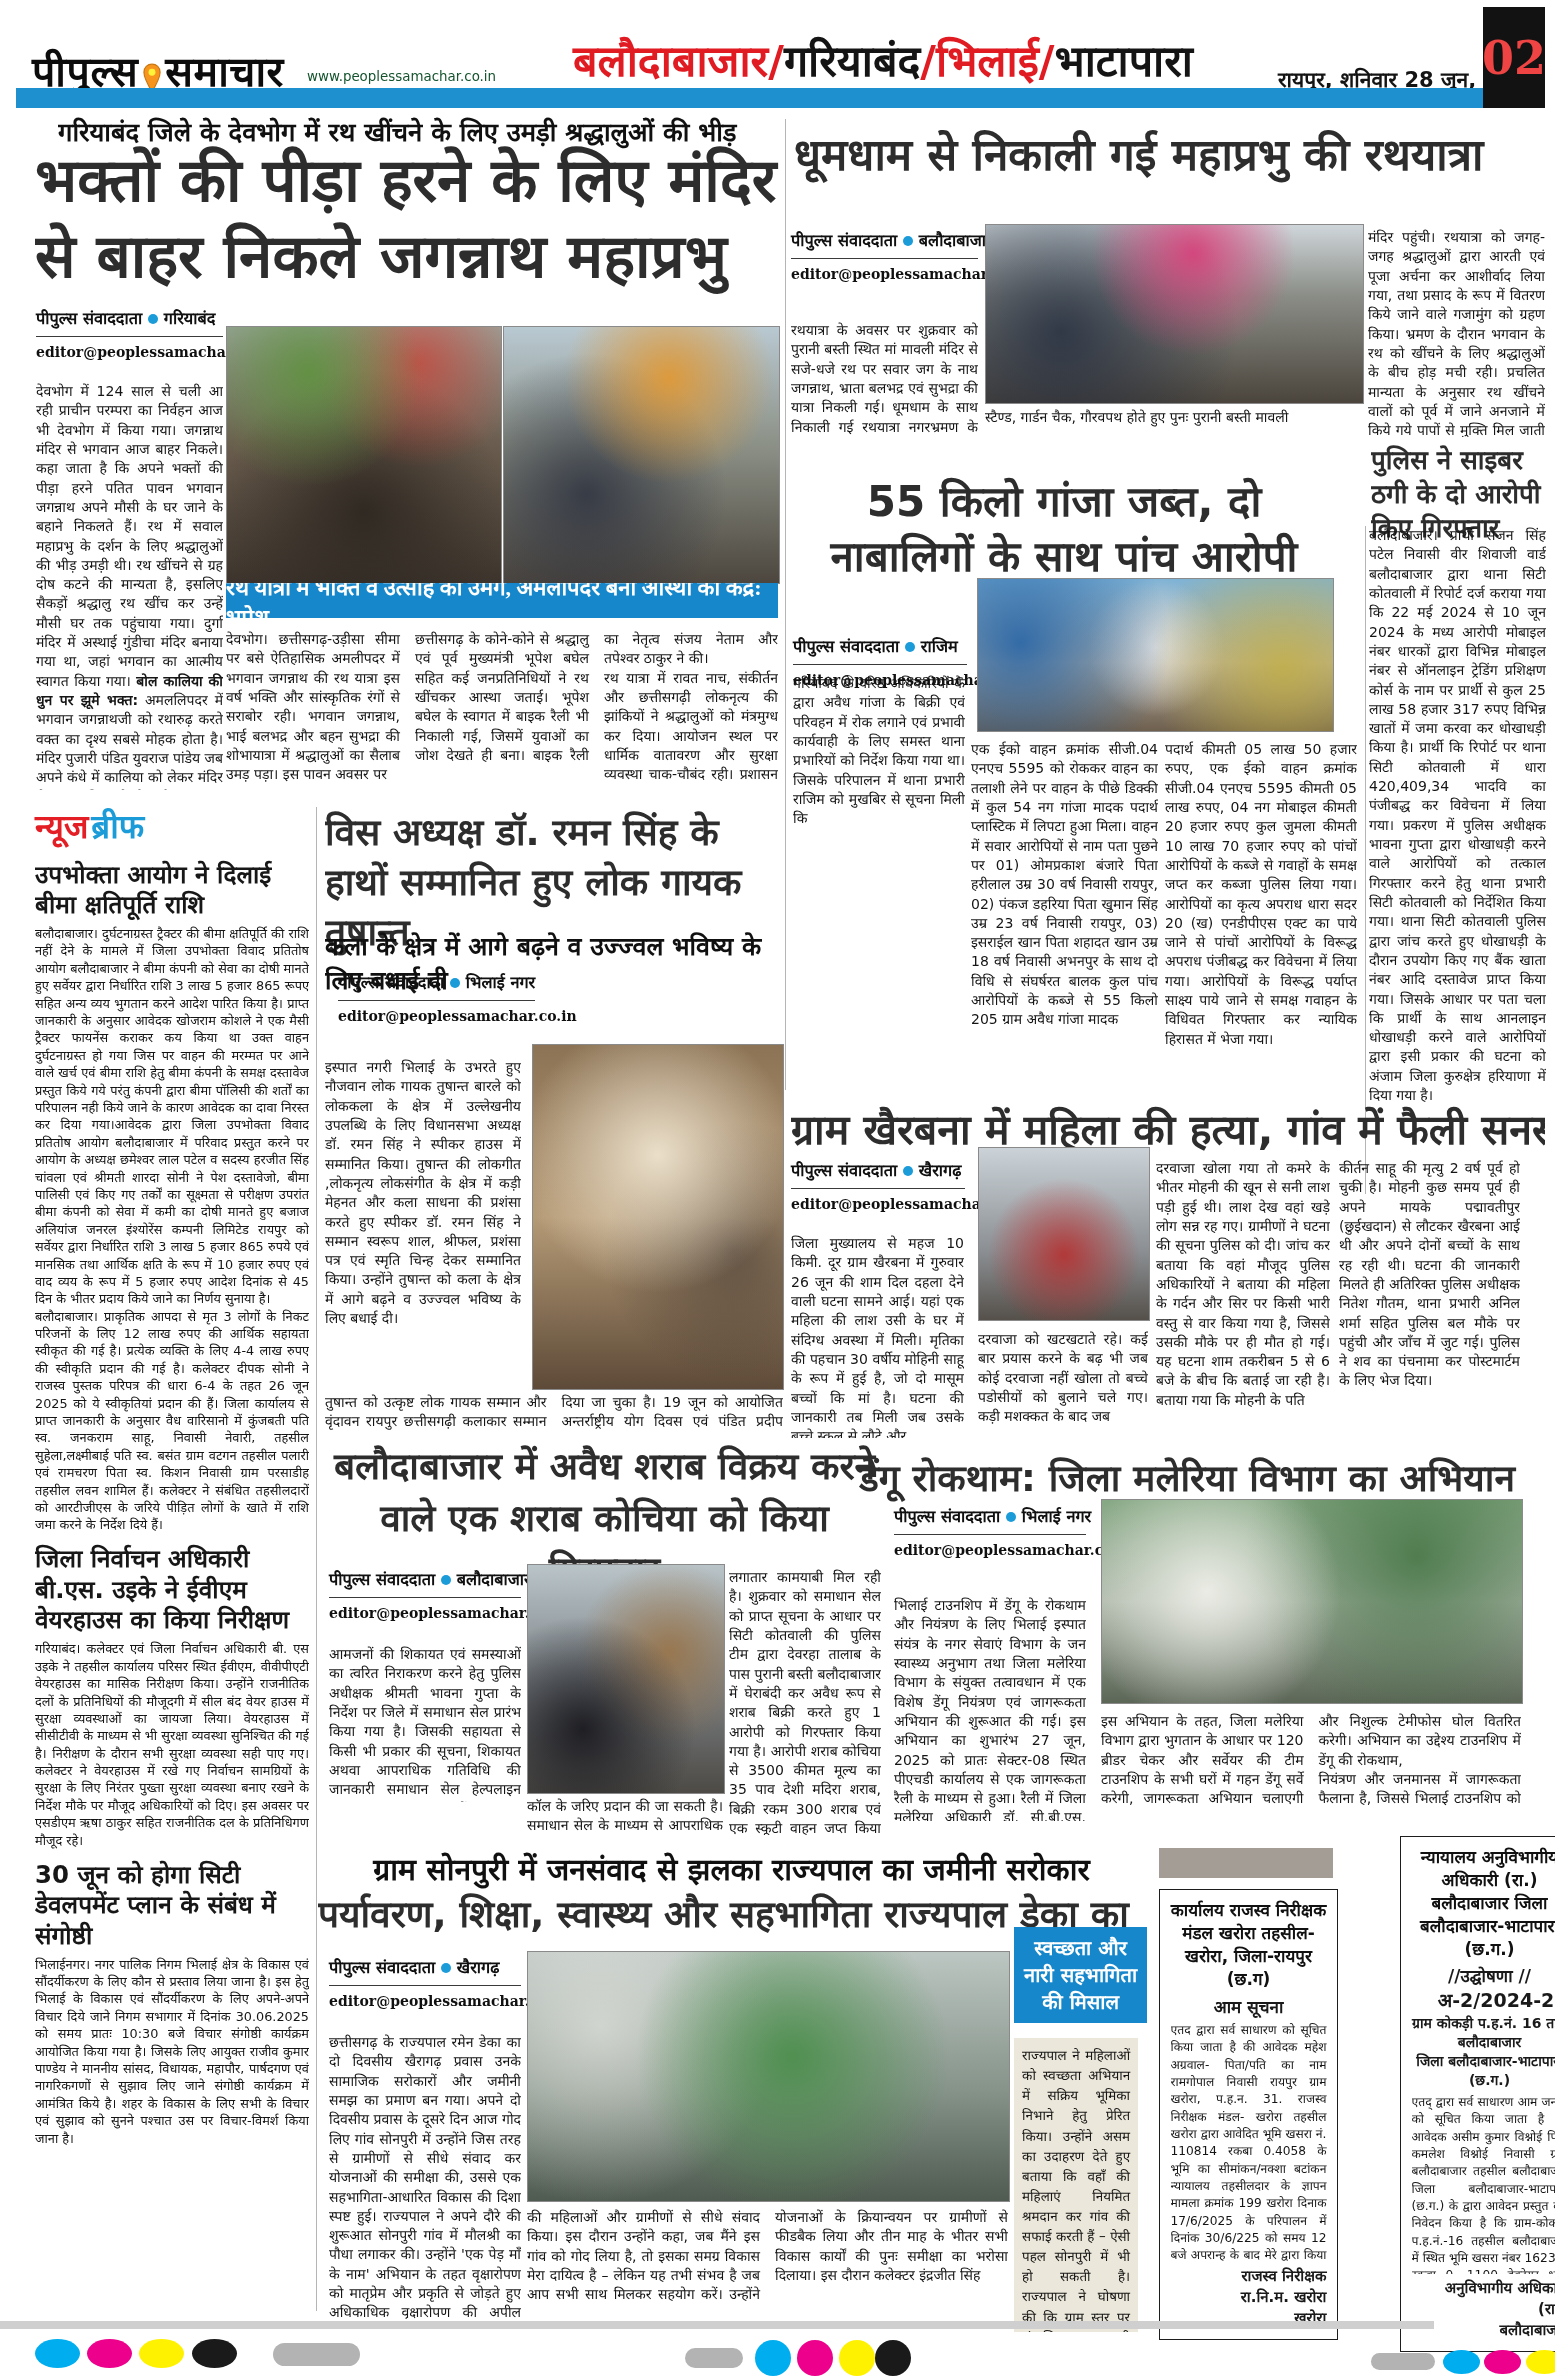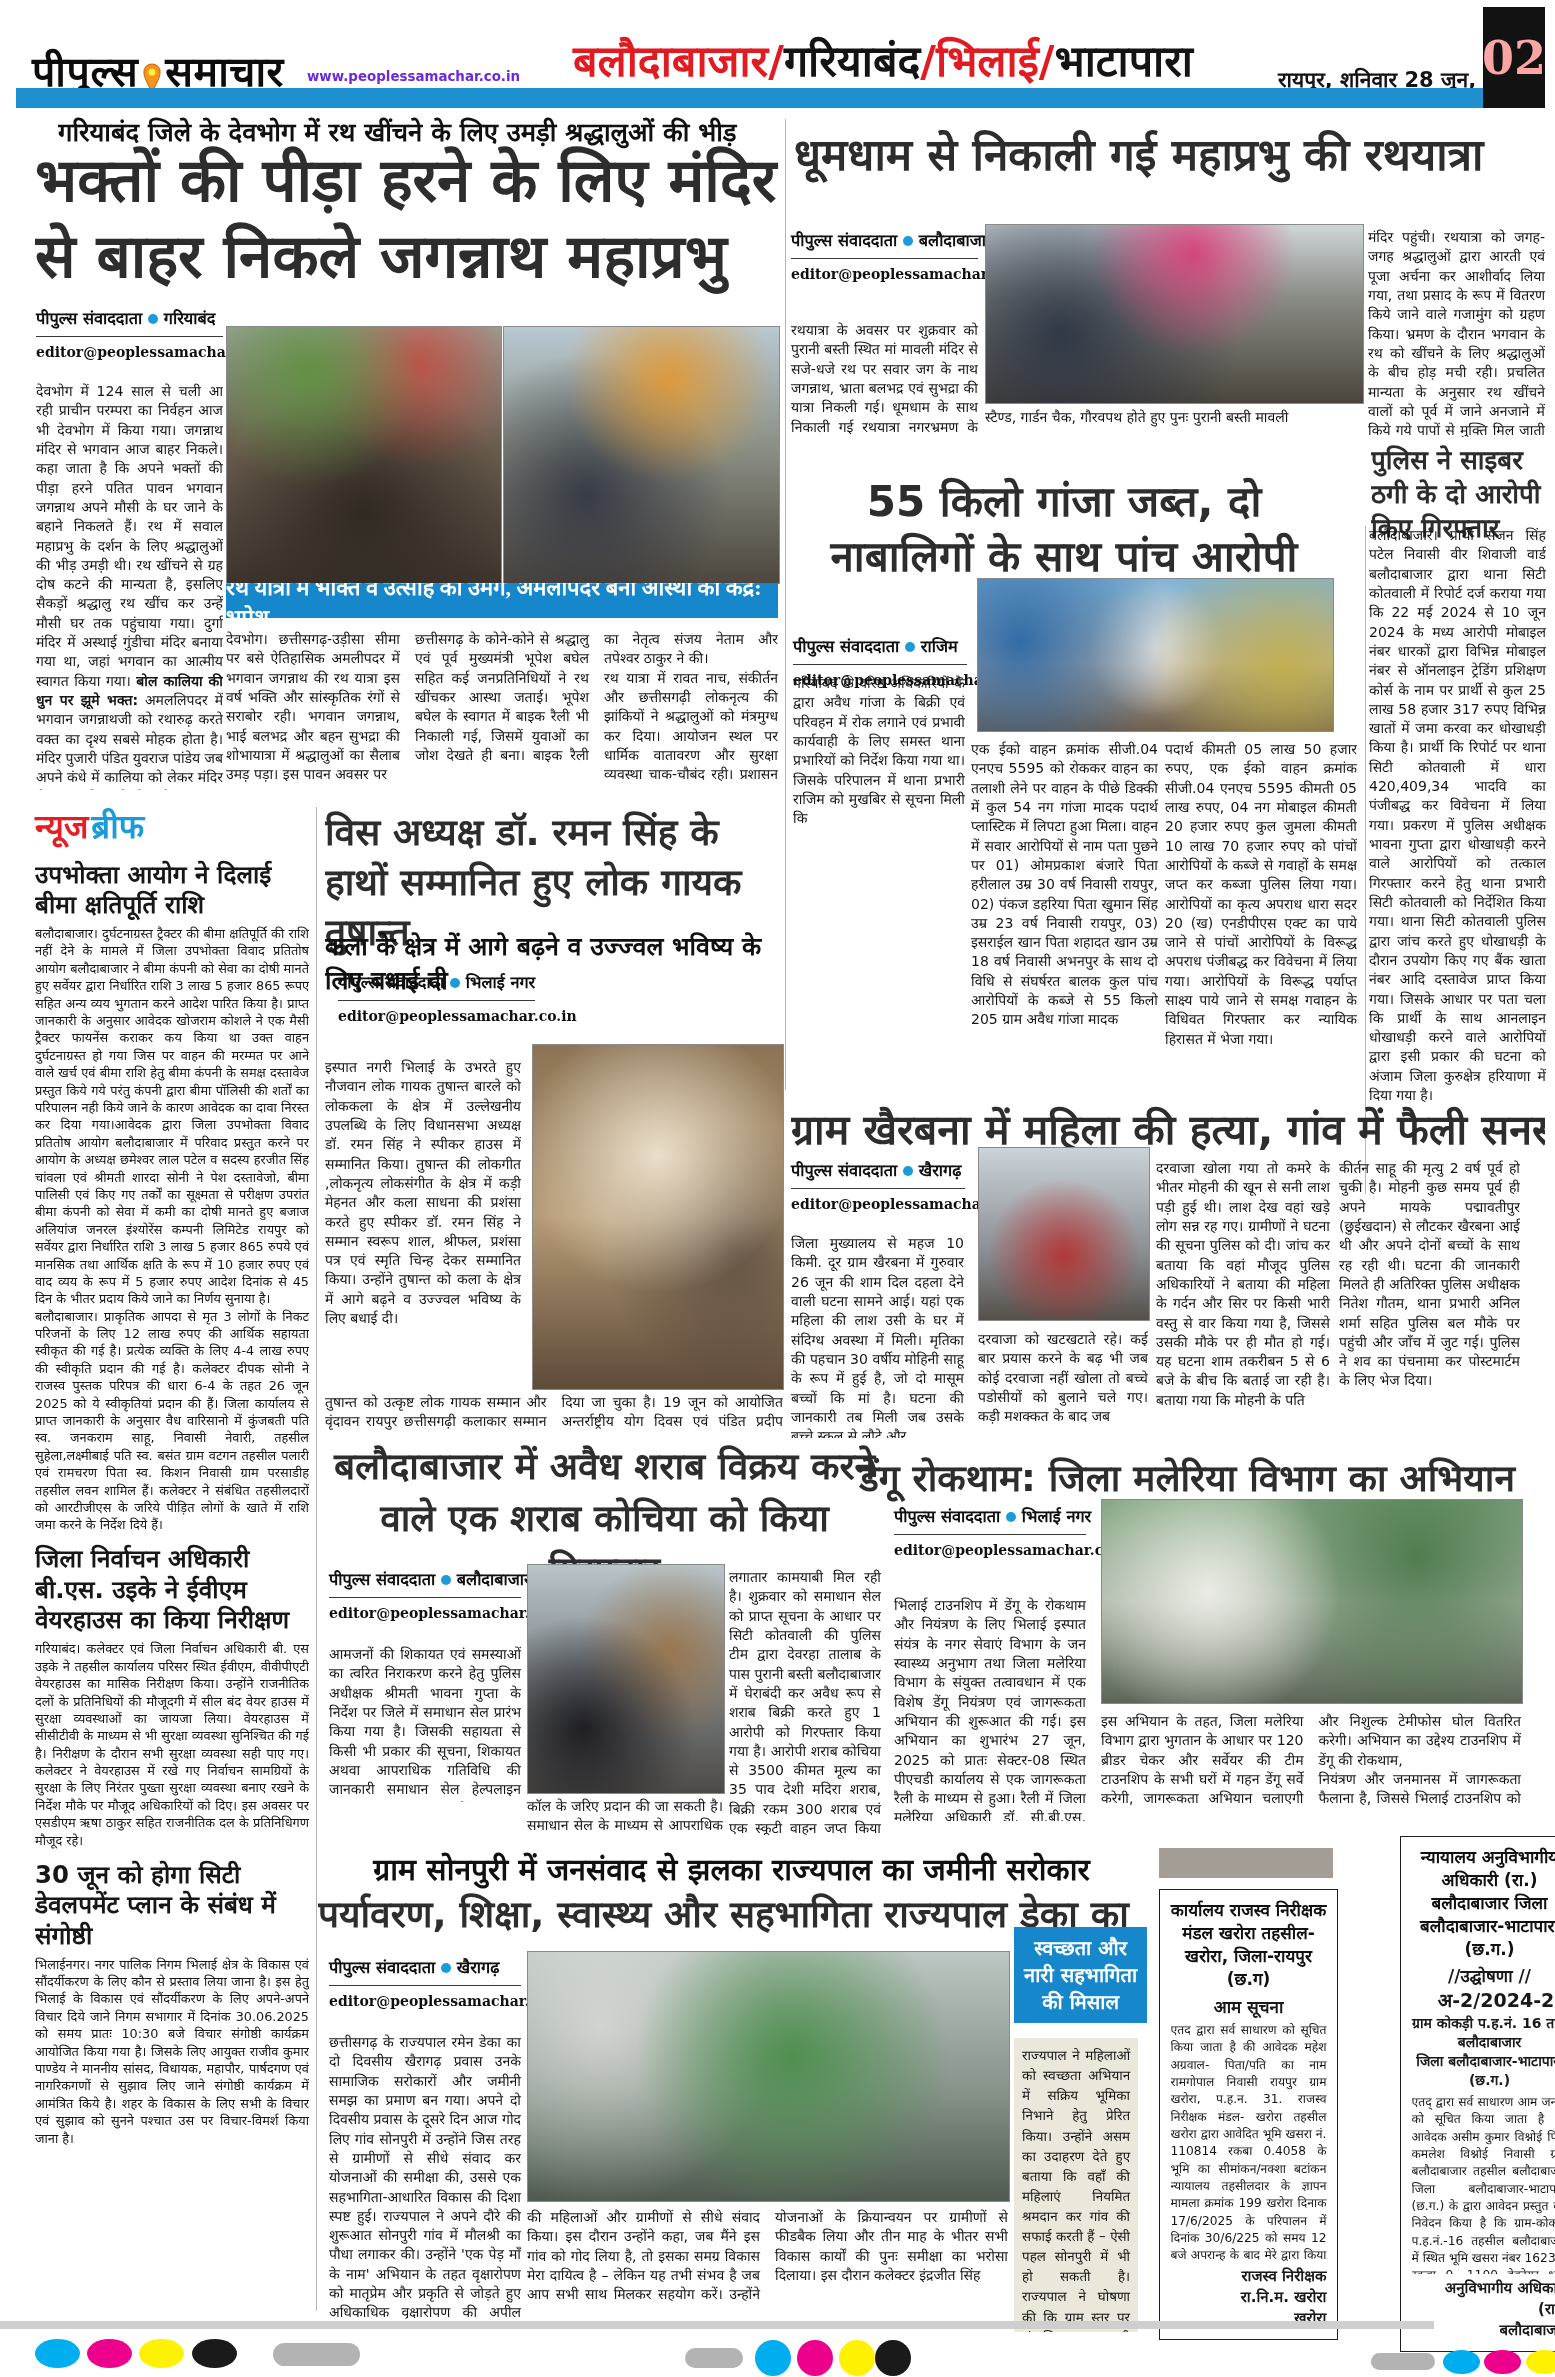--- a/index.html
+++ b/index.html
@@ -1,26 +1,26 @@
 <!DOCTYPE html>
 <html style="font-size:9.3px"><head>
 <meta charset="utf-8">
 <style>
   html,body{margin:0;padding:0;background:#e8e8e8;}
   .page{position:relative;width:1555px;height:2377px;background:#ffffff;
         font-family:"DejaVu Sans",sans-serif;color:#1a1a1a;overflow:hidden;}
   .abs{position:absolute;}
   .clip{overflow:hidden;}
   .masthead{font-weight:bold;font-size:41px;color:#0c0c0c;letter-spacing:0.6px;display:flex;align-items:center;gap:3.5px;}
-  .site-url{font-size:13.4px;color:#6d28d9;font-weight:bold;}
+  .site-url{font-size:13.4px;color:#14532d;}
   .edition{font-weight:bold;font-size:43px;text-align:center;white-space:nowrap;}
   .ed-red{color:#e01b22;}
   .ed-black{color:#141414;}
   .dateline{font-weight:bold;font-size:21px;color:#141414;white-space:nowrap;}
-  .pagebox{background:#121212;color:#fca5a5;display:flex;align-items:center;justify-content:center;
+  .pagebox{background:#121212;color:#ef4444;display:flex;align-items:center;justify-content:center;
            font-family:"DejaVu Serif",serif;font-size:46px;font-weight:bold;}
   .blue-bar{background:#1e90cf;}
   .kicker{font-weight:bold;color:#101010;}
   .headline{font-weight:bold;color:#2d2d2d;}
   .nowrap{white-space:nowrap;}
   .center{text-align:center;}
   .body-text{font-size:14px;line-height:1.38;text-align:justify;color:#151515;}
   .small-text{font-size:12.8px;line-height:1.36;text-align:justify;color:#151515;}
   .byline-line{font-size:16.3px;font-weight:bold;color:#101010;white-space:nowrap;}
   .dot{display:inline-block;width:10px;height:10px;border-radius:50%;background:#1b9cd8;margin:0 5.8px 1.2px 5.8px;vertical-align:middle;}

